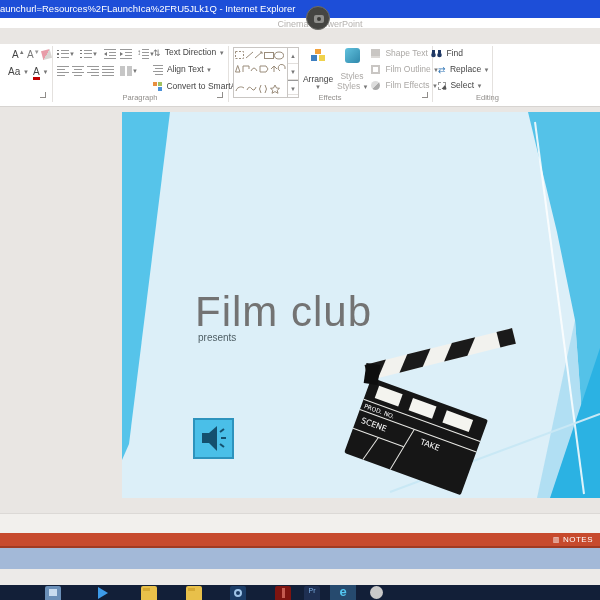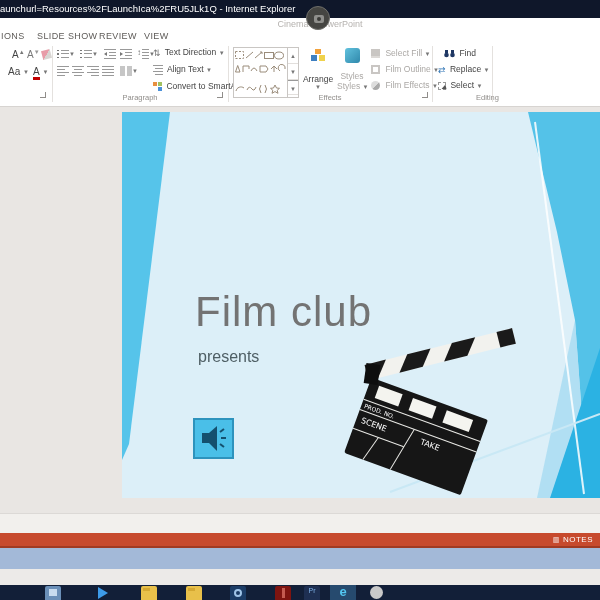--- a/index.html
+++ b/index.html
@@ -1,21 +1,21 @@
 <!DOCTYPE html>
 <html><head>
 <meta charset="utf-8">
 <style>
   * { margin:0; padding:0; box-sizing:border-box; }
   body { font-family:"Liberation Sans", sans-serif; }
   #screen { position:relative; width:600px; height:600px; overflow:hidden; background:#E9E6E3;
             font-family:"Liberation Sans", sans-serif; }
 
   
-  .ie-bar { position:absolute; left:0; top:0; width:600px; height:18px; background:#0f172a;
+  .ie-bar { position:absolute; left:0; top:0; width:600px; height:18px; background:#1d4ed8;
             color:#fff; font-size:9.5px; line-height:18px; white-space:nowrap; overflow:hidden; }
 
   
   .ppt-bar { position:absolute; left:0; top:18px; width:600px; height:10px; background:#fff; }
   .ppt-title { position:absolute; left:180px; top:17px; width:280px; text-align:center;
                color:#B5B2AF; font-size:9px; line-height:14px; }
   .rec-circle { position:absolute; left:306px; top:6px; width:24px; height:24px; border-radius:50%;
                 background:#454542; border:1px solid #6E6E6A; z-index:5; }
   .rec-circle .lens { position:absolute; left:7px; top:8px; width:10px; height:8px; border-radius:2px;
                       background:#8F8F8C; }
@@ -70,21 +70,21 @@
   .qs-ico { width:15px; height:15px; margin:0 auto; border-radius:3px;
             background:linear-gradient(135deg,#62C2DE,#2F88AB); }
   .sq-ico { display:inline-block; width:9px; height:9px; vertical-align:middle; margin-right:3px; }
 
   
   .workspace { position:absolute; left:0; top:107px; width:600px; height:426px; background:#E9E6E3; overflow:hidden; }
   .notes-strip { position:absolute; left:0; top:406px; width:600px; height:20px; background:#F2F0ED; border-top:1px solid #DCD9D6; }
   .slide { position:absolute; left:122px; top:5px; width:478px; height:386px; background:#DCEFF8; overflow:hidden; }
   .slide svg { position:absolute; left:0; top:0; }
   .slide-title { position:absolute; left:73px; top:176px; font-size:42px; letter-spacing:1px; color:#737373; }
-  .slide-sub { position:absolute; left:76px; top:236px; font-size:16px; color:#4E5E64; }
+  .slide-sub { position:absolute; left:76px; top:220px; font-size:10px; color:#4E5E64; }
   .audio-btn { position:absolute; left:71px; top:306px; width:41px; height:41px; background:#4ABFE8;
                border:2px solid #2D93BD; }
 
   
   .statusbar { position:absolute; left:0; top:533px; width:600px; height:15px; background:#C74A2D;
                border-bottom:2px solid #A03A22; }
   .notes-btn { position:absolute; right:7px; top:0; height:13px; line-height:13px; color:#fff;
                font-size:8px; letter-spacing:.5px; }
   .notes-btn .ni { font-size:7px; margin-right:3px; }
   .band-steel { position:absolute; left:0; top:548px; width:600px; height:21px; background:#A3B9D8; }
@@ -107,26 +107,20 @@
   <div class="ie-bar">
     <span>aunchurl=Resources%2FLaunchIca%2FRU5JLk1Q - Internet Explorer</span>
   </div>
 
   <div class="ppt-bar"></div>
   <div class="ppt-title">Cinema - PowerPoint</div>
   <div class="rec-circle">
     <span class="lens"></span>
   </div>
 
-  <div class="tabs">
-    <span class="tab" style="left:1px">IONS</span>
-    <span class="tab" style="left:37px">SLIDE SHOW</span>
-    <span class="tab" style="left:99px">REVIEW</span>
-    <span class="tab" style="left:144px">VIEW</span>
-  </div>
 
   <div class="ribbon">
     <div class="gdiv" style="left:52px"></div>
     <div class="gdiv" style="left:228px"></div>
     <div class="gdiv" style="left:432px"></div>
     <div class="gdiv" style="left:492px"></div>
 
     <div class="rbtn" style="left:12px;top:5px;font-size:10px">
       <span>A</span><span style="font-size:6px;vertical-align:top;color:#777">▲</span>
     </div>
@@ -209,34 +203,34 @@
       <div style="margin-top:11px">Arrange</div>
       <div class="dd">▼</div>
     </div>
     <div class="rbtn dis" style="left:337px;top:4px;width:30px;text-align:center">
       <div class="qs-ico"></div>
       <div style="margin-top:8px">Styles</div>
       <div><span>Styles</span> <span class="dd">▼</span></div>
     </div>
     <div class="rbtn dis" style="left:371px;top:4px">
       <span class="sq-ico" style="background:#C9C6C3;border-bottom:2px solid #DCD9D6"></span>
-      <span>Select Fill</span> <span class="dd">▼</span>
+      <span>Shape Text</span> <span class="dd">▼</span>
     </div>
     <div class="rbtn dis" style="left:371px;top:20px">
       <span class="sq-ico" style="border:2px solid #C9C6C3"></span>
       <span>Film Outline</span> <span class="dd">▼</span>
     </div>
     <div class="rbtn dis" style="left:371px;top:36px">
       <span class="sq-ico" style="border-radius:50%;background:linear-gradient(135deg,#DDD 50%,#AAA 50%)"></span>
       <span>Film Effects</span> <span class="dd">▼</span>
     </div>
     <div class="glabel" style="left:290px;width:80px">Effects</div>
     <div class="launcher" style="left:422px;top:48px"></div>
 
-    <div class="rbtn" style="left:444px;top:4px">
+    <div class="rbtn" style="left:431px;top:4px">
       <svg class="mini" width="11" height="9" viewBox="0 0 11 9">
         <rect x="1" y="1" width="3" height="3" fill="#1F3864"></rect>
           <rect x="7" y="1" width="3" height="3" fill="#1F3864"></rect>
         <circle cx="2.5" cy="6" r="2.3" fill="#1F3864"></circle>
           <circle cx="8.5" cy="6" r="2.3" fill="#1F3864"></circle>
       </svg>
       <span>Find</span>
     </div>
     <div class="rbtn" style="left:438px;top:20px">
       <span class="mini" style="color:#2E74B5;font-size:9px">⇄</span>

